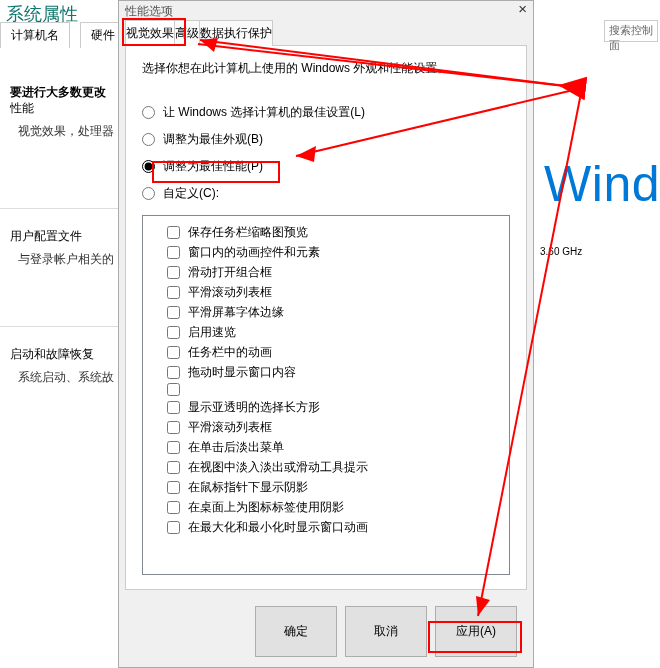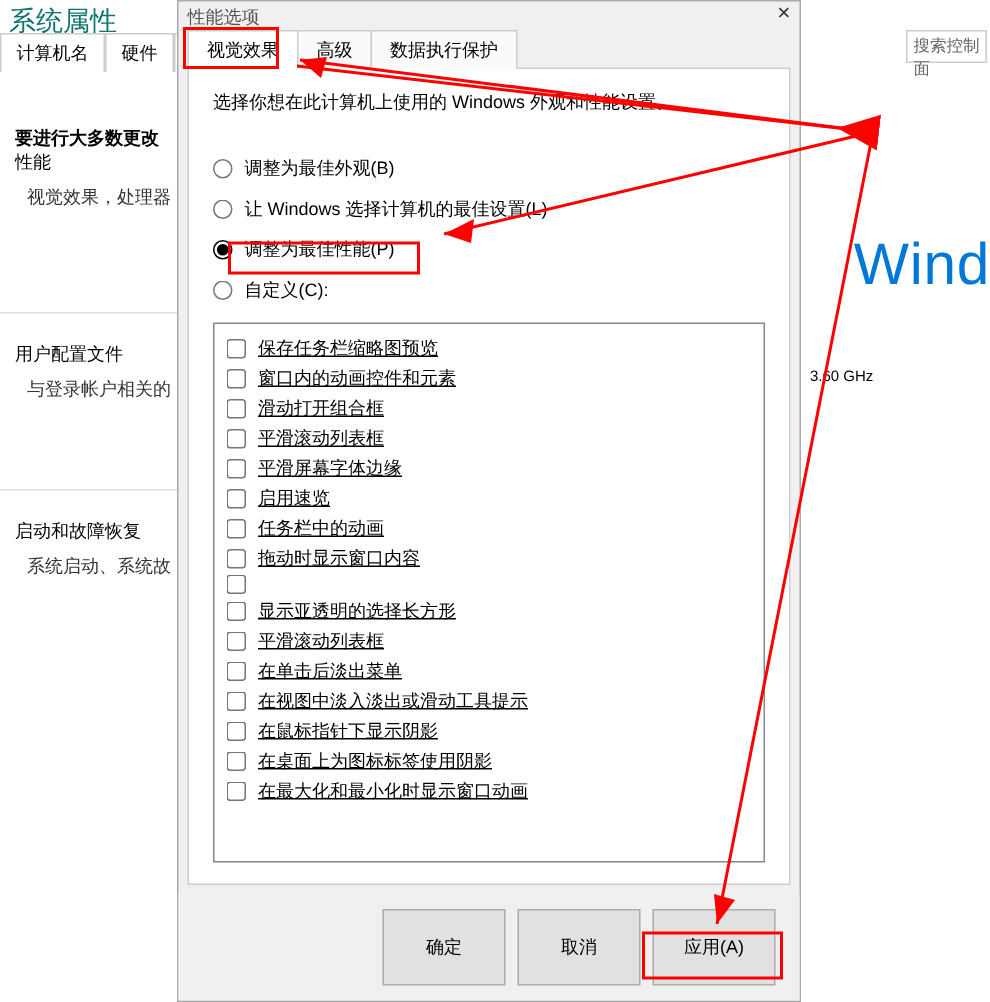--- a/index.html
+++ b/index.html
@@ -35,41 +35,41 @@
     border: 1px solid #ccc;
     font-size: 11px;
     padding: 2px 4px;
     color: #666;
   }
   .bg-tabs {
     position: absolute;
     left: 0;
     top: 22px;
     display: flex;
-    gap: 0;
+    gap: 10px;
   }
   .bg-tab {
     border: 1px solid #ccc;
     padding: 4px 10px;
     font-size: 12px;
     background: #fff;
     border-bottom: none;
   }
   .bg-section {
     position: absolute;
     left: 10px;
     font-size: 12px;
   }
   .bg-section .label { margin-bottom: 6px; }
   .bg-section .indent { margin-left: 8px; color: #333; }
   .bg-wind {
     position: absolute;
     right: 0;
     top: 155px;
-    font-size: 39px;
+    font-size: 50px;
     color: #0078d7;
     font-weight: 400;
     letter-spacing: 0.5px;
   }
   .bg-cpu {
     position: absolute;
     left: 540px;
     top: 246px;
     font-size: 10px;
   }
@@ -104,21 +104,21 @@
     font-size: 15px;
     color: #333;
   }
   .tabs {
     display: flex;
     padding-left: 6px;
   }
   .tab {
     border: 1px solid #ccc;
     border-bottom: none;
-    padding: 4px 12px;
+    padding: 4px 0;
     font-size: 12px;
     background: #fafafa;
     position: relative;
     top: 1px;
     margin-right: -1px;
   }
   .tab.active {
     background: #fff;
     z-index: 5;
   }
@@ -144,24 +144,23 @@
     gap: 4px;
   }
   .radio-row input[type=radio] {
     margin: 0 4px 0 0;
     accent-color: #000;
   }
   .options-list {
     border: 1px solid #828790;
     flex: 1;
     margin-top: 8px;
-    padding: 5px 8px;
+    padding: 5px 24px;
     overflow: hidden;
     background: #fff;
-    text-decoration: underline;
   }
   .opt {
     display: flex;
     align-items: center;
     font-size: 12px;
     margin: 2px 0;
     gap: 4px;
     line-height: 18px;
   }
   .opt input[type=checkbox] {
@@ -244,25 +243,25 @@
     <div class="tab active">视觉效果</div>
     <div class="tab">高级</div>
     <div class="tab">数据执行保护</div>
   </div>
 
   <div class="content">
     <div class="desc">选择你想在此计算机上使用的 Windows 外观和性能设置。</div>
 
     <label class="radio-row">
       <input type="radio" name="mode" style="">
-      <span>调整为最佳外观(B)</span>
+      <span>让 Windows 选择计算机的最佳设置(L)</span>
     </label>
     <label class="radio-row">
       <input type="radio" name="mode" style="">
-      <span>让 Windows 选择计算机的最佳设置(L)</span>
+      <span>调整为最佳外观(B)</span>
     </label>
     <label class="radio-row">
       <input type="radio" name="mode" checked="" style="">
       <span>调整为最佳性能(P)</span>
     </label>
     <label class="radio-row">
       <input type="radio" name="mode" style="">
       <span>自定义(C):</span>
     </label>
 

